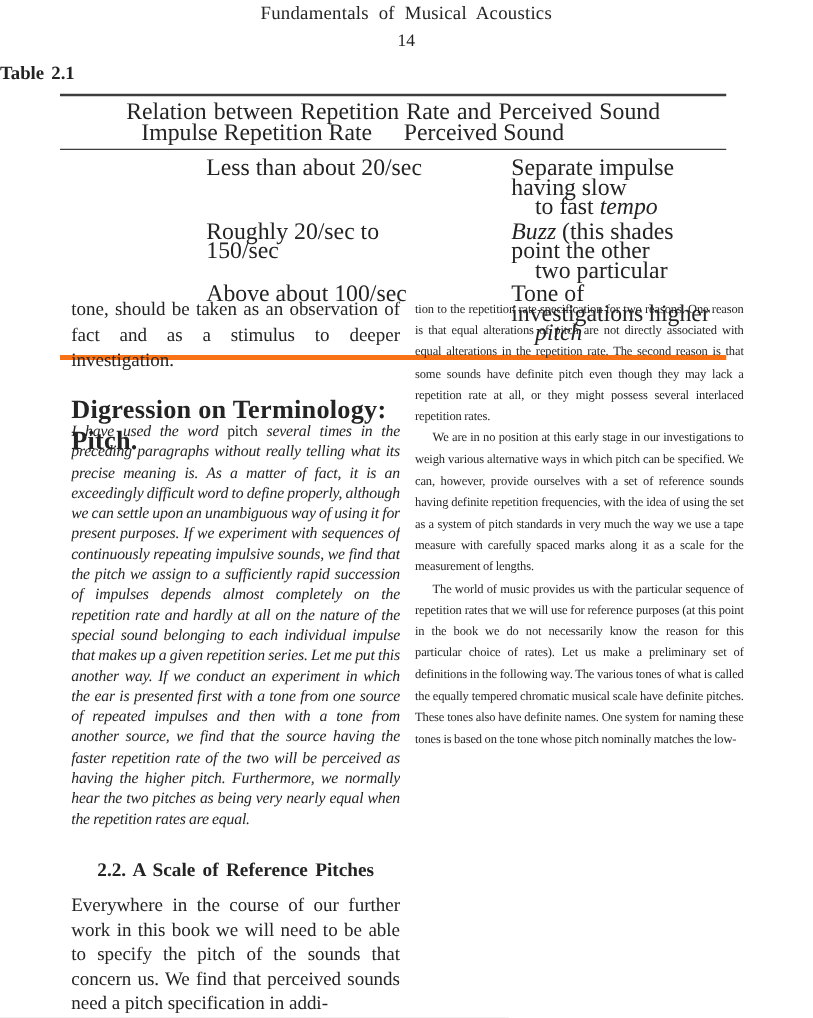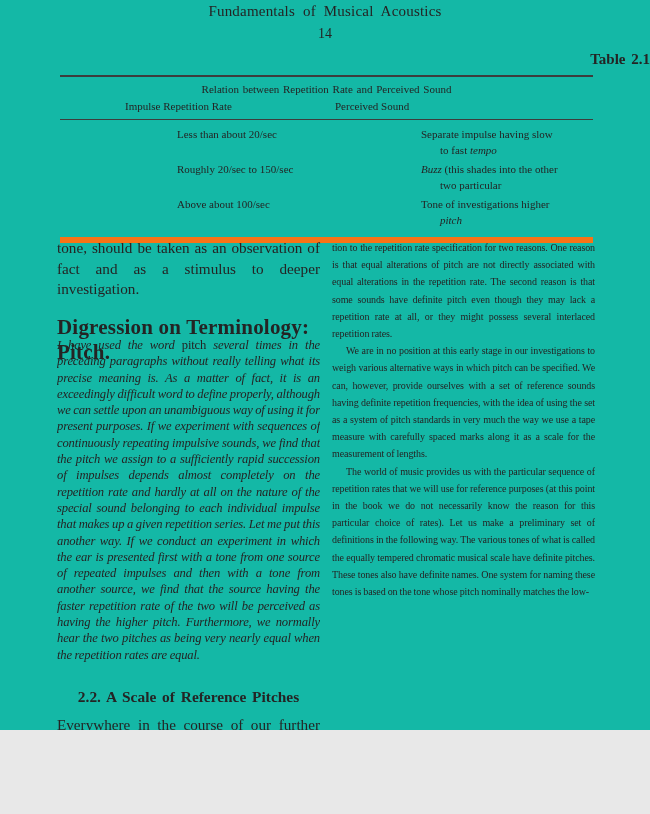--- a/index.html
+++ b/index.html
@@ -1,31 +1,31 @@
 <!DOCTYPE html>
 <html><head>
 <meta charset="utf-8">
 <style>
   html,body{margin:0;padding:0;background:#e8e8e8;}
   .page{
-    position:relative;width:650px;height:730px;margin:0 auto;
-    background:#14b8a6;color:#242424;overflow:hidden;
+    position:relative;width:650px;height:814px;margin:0 auto;
+    background:#ffffff;color:#242424;overflow:hidden;
     font-family:"Liberation Serif", serif;
   }
   
   .running-head{position:absolute;top:3px;left:0;right:0;text-align:center;
     font-size:15px;word-spacing:4px;letter-spacing:.2px;}
   .page-num{position:absolute;top:26px;left:0;right:0;text-align:center;font-size:14px;}
-  .table-label{position:absolute;top:51px;left:0;right:0;text-align:right;
+  .table-label{position:absolute;top:51px;left:0;right:0;text-align:left;
     font-size:15px;font-weight:bold;word-spacing:2px;}
   
   .acoustic-table{
-    position:absolute;left:60px;top:75px;width:533px;
-    border-top:2px solid #3d3d3d;border-bottom:6px solid #f97316;
-    font-size:11px;
+    position:absolute;left:48px;top:75px;width:533px;
+    border-top:2px solid #3d3d3d;border-bottom:4px solid #f97316;
+    font-size:19px;
   }
   .t-caption{text-align:center;margin-top:5px;line-height:15px;word-spacing:1px;}
   .t-headrow{display:grid;grid-template-columns:65px 210px 1fr;
     line-height:15px;margin-top:2px;padding-bottom:5px;border-bottom:1.5px solid #3d3d3d;}
   .t-headrow .h-left{grid-column:2;text-align:left;}
   .t-headrow .h-right{grid-column:3;text-align:left;}
   .t-body{padding:7px 0 9px;}
   .trow{display:grid;grid-template-columns:74px 201px 1fr;line-height:15.5px;margin-bottom:4px;gap:43px;}
   .trow:last-child{margin-bottom:0;}
   .cell-rate{grid-column:2;}
@@ -67,21 +67,21 @@
         <div class="trow">
           <div class="cell-rate">Less than about 20/sec</div>
           <div class="cell-sound">
             <div class="sline1"><span class="">Separate impulse having slow</span></div>
             <div class="sline2"><span class="">to fast </span><span class="it">tempo</span></div>
           </div>
         </div>
         <div class="trow">
           <div class="cell-rate">Roughly 20/sec to 150/sec</div>
           <div class="cell-sound">
-            <div class="sline1"><span class="it">Buzz</span><span class=""> (this shades into the other</span></div>
+            <div class="sline1"><span class="it">Buzz</span><span class=""> (this shades point the other</span></div>
             <div class="sline2"><span class="">two particular</span></div>
           </div>
         </div>
         <div class="trow">
           <div class="cell-rate">Above about 100/sec</div>
           <div class="cell-sound">
             <div class="sline1"><span class="">Tone of investigations higher</span></div>
             <div class="sline2"><span class="it">pitch</span></div>
           </div>
         </div>

